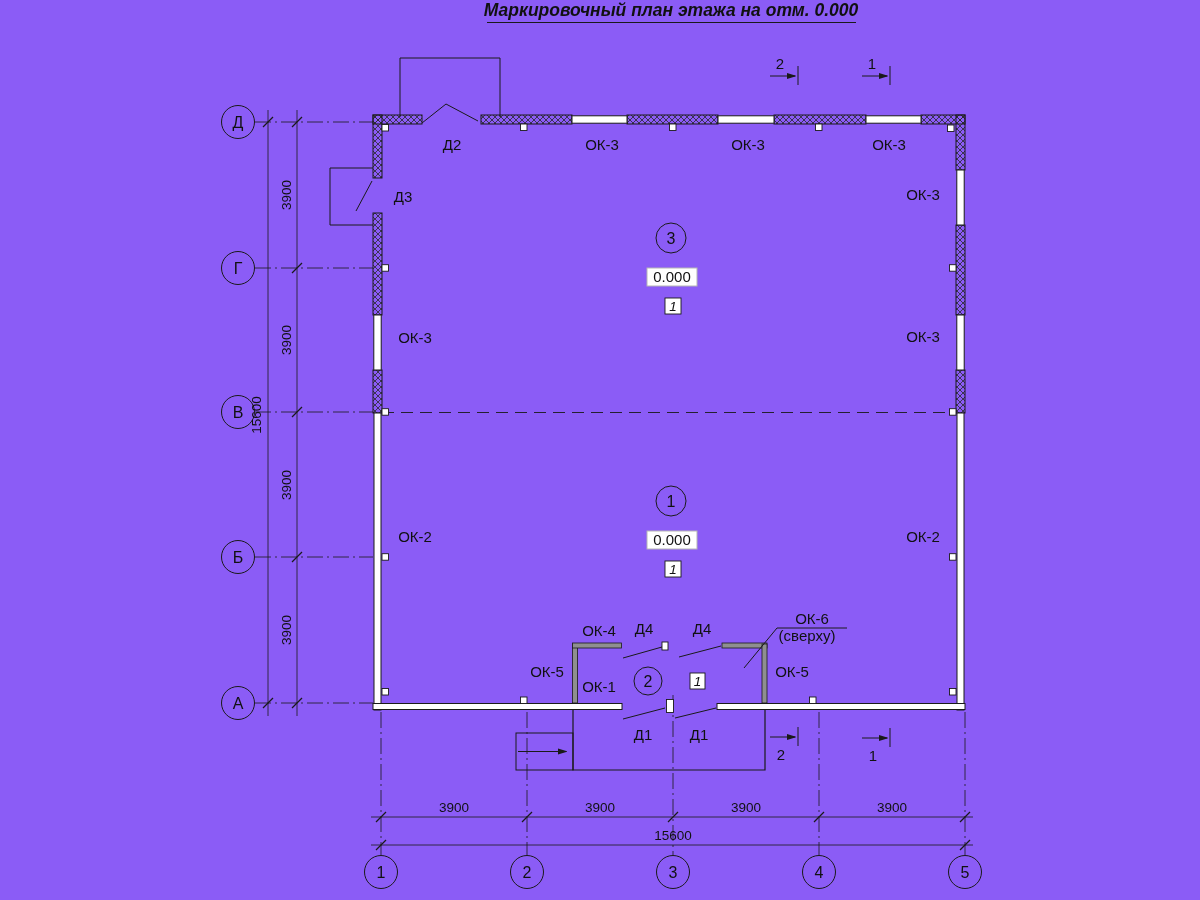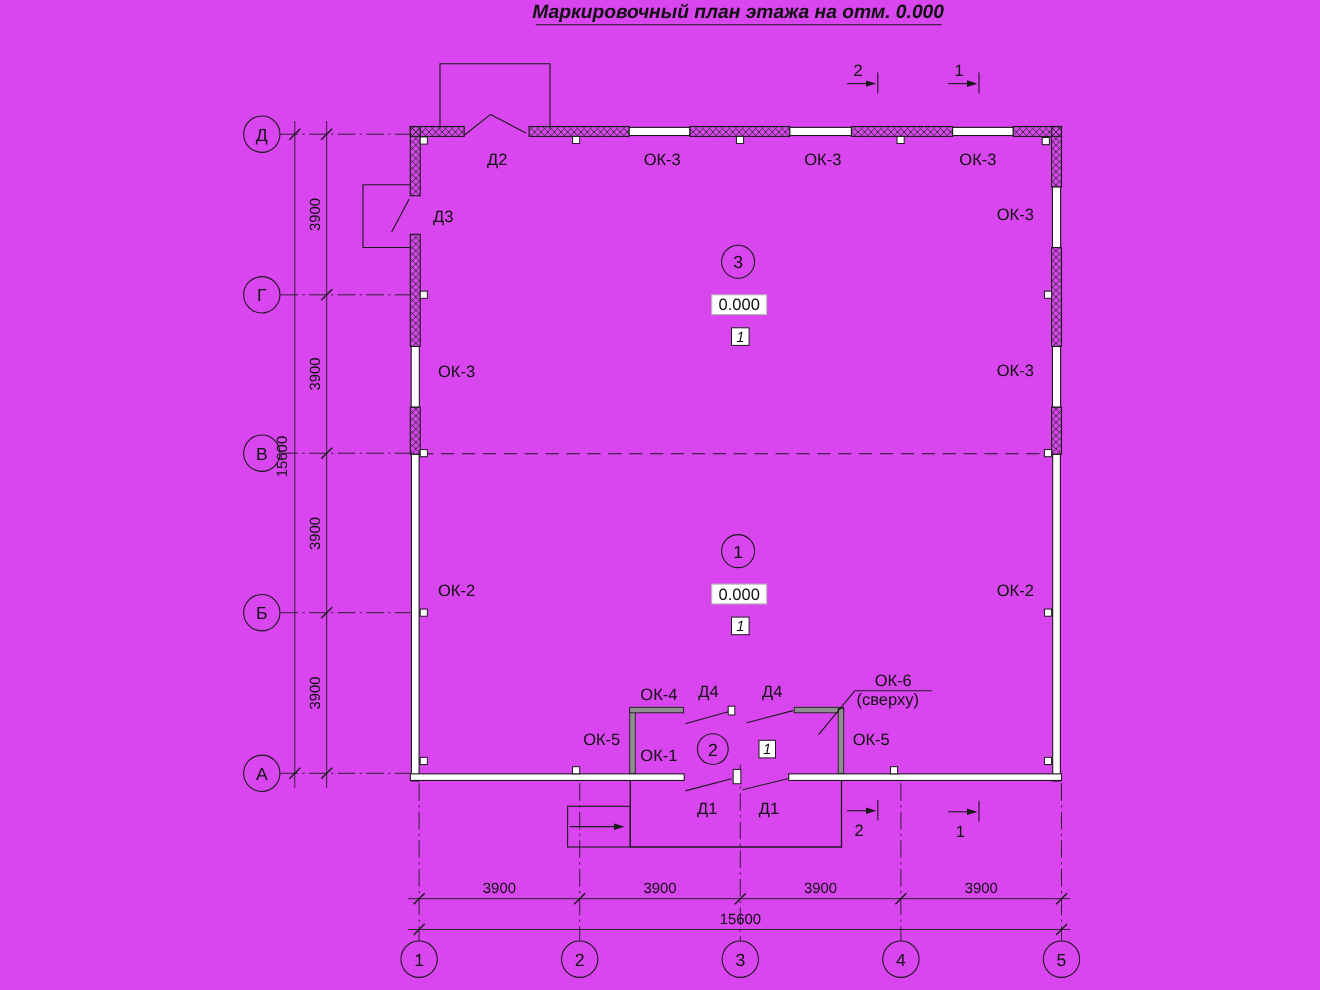--- a/index.html
+++ b/index.html
@@ -1,16 +1,16 @@
 <!DOCTYPE html>
 <html><head>
 <meta charset="utf-8">
 <style>
   html,body{margin:0;padding:0;background:#fff;}
-  #stage{position:relative;width:1200px;height:900px;background:#d946ef;overflow:hidden;}
+  #stage{position:relative;width:1200px;height:900px;background:#8b5cf6;overflow:hidden;}
   svg text{fill:#111;font-family:"Liberation Sans","DejaVu Sans",sans-serif;font-size:15px;}
   .mid{text-anchor:middle;}
   .t14{font-size:13.5px;}
   .t16{font-size:16px;}
   .it{font-style:italic;}
   .ttl{font-size:17.5px;font-weight:bold;font-style:italic;}
   .ln{stroke:#1a1a1a;stroke-width:1;fill:none;}
   .thk{stroke-width:1.2;}
   .thin{stroke-width:0.8;}
   .axl{stroke:#1a1a1a;stroke-width:0.8;fill:none;stroke-dasharray:16 4 2 4;}

